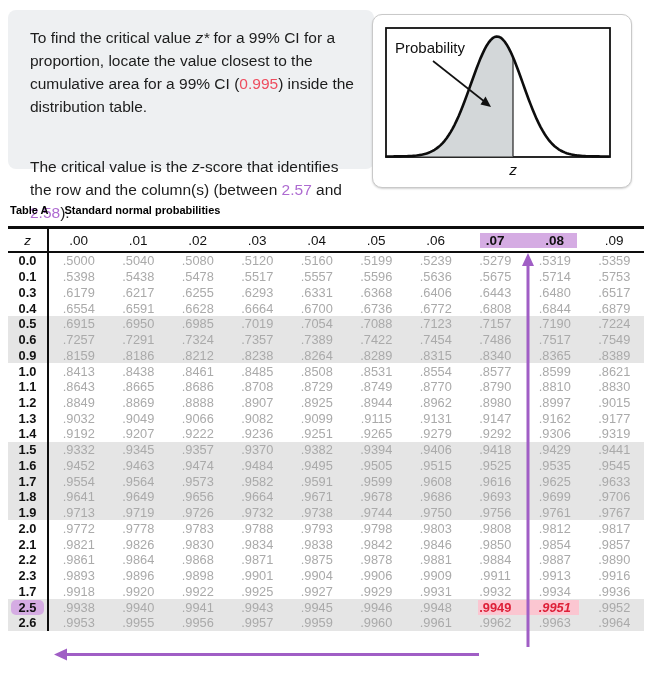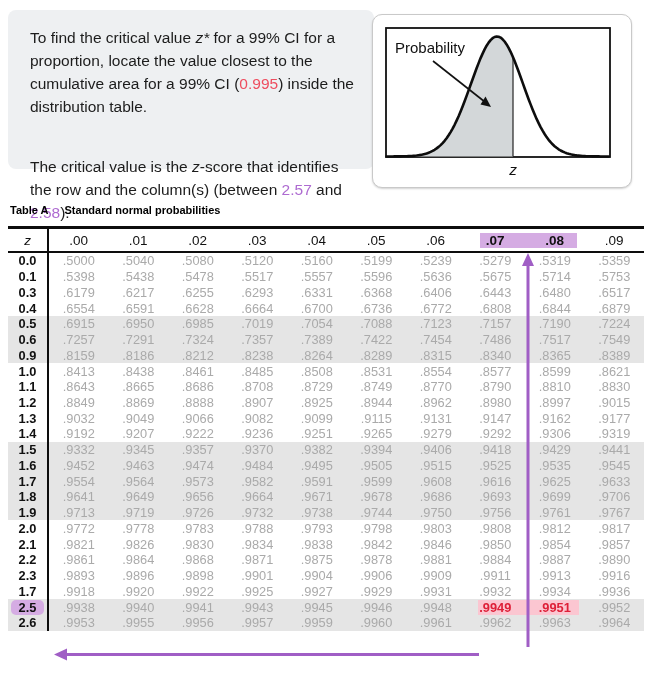--- a/index.html
+++ b/index.html
@@ -60,21 +60,21 @@
     display:flex;align-items:center;justify-content:center;
     color:var(--ink);font-weight:bold;
   }
   .header-row .zcell{font-weight:normal;font-style:italic;}
   .trow.band{background:var(--band);}
   .th.hlcol{font-weight:bold;}
   .th.hl-l{background:linear-gradient(var(--lav),var(--lav)) right center/calc(100% - 14px) 19px no-repeat;}
   .th.hl-r{background:linear-gradient(var(--lav),var(--lav)) left center/calc(100% - 8px) 19px no-repeat;}
   .val.redcell{color:var(--red-table);font-weight:bold;}
   .val.pink-l{background:linear-gradient(var(--pink),var(--pink)) right center/calc(100% - 12px) 100% no-repeat;}
-  .val.pink-r{background:linear-gradient(var(--pink),var(--pink)) left center/calc(100% - 6px) 100% no-repeat;}
+  .val.pink-r{background:linear-gradient(var(--pink),var(--pink)) left center/calc(100% - 6px) 100% no-repeat;font-style:italic;}
   .zchip{background:var(--lav);padding:0 8px;border-radius:5px;}
 
   
   .overlay{position:absolute;left:0;top:0;pointer-events:none;z-index:5;}
 </style>
 </head>
 <body>
 
 <div class="page">
 

